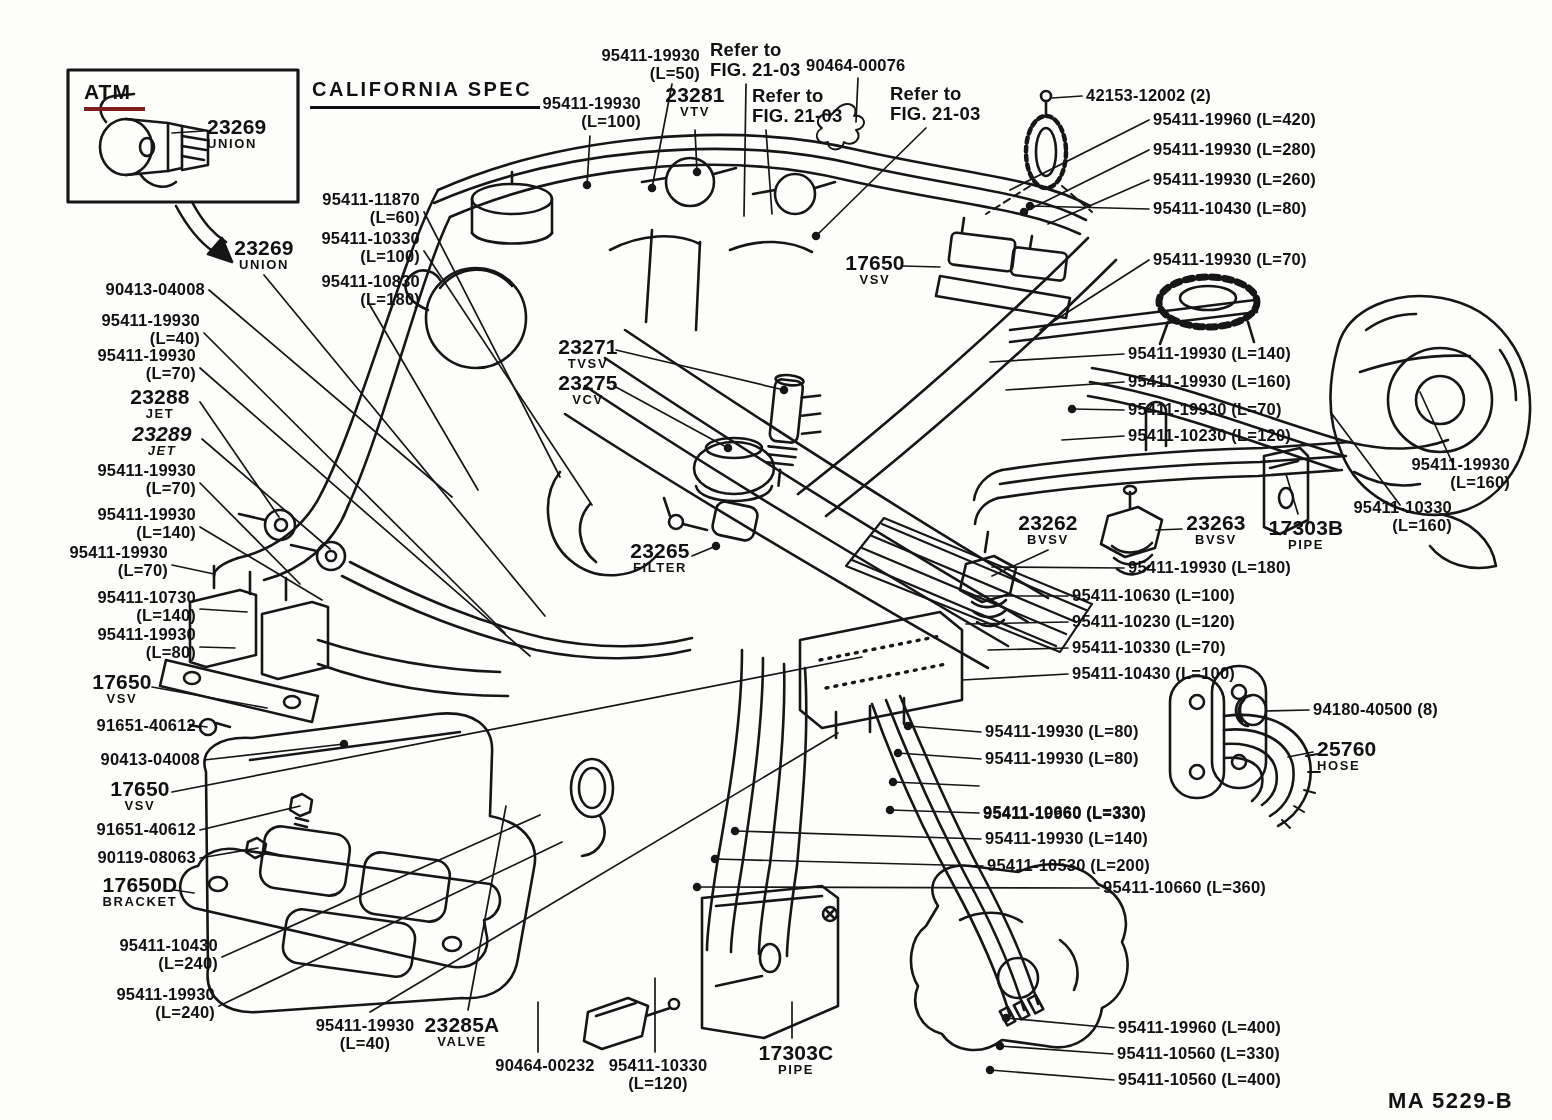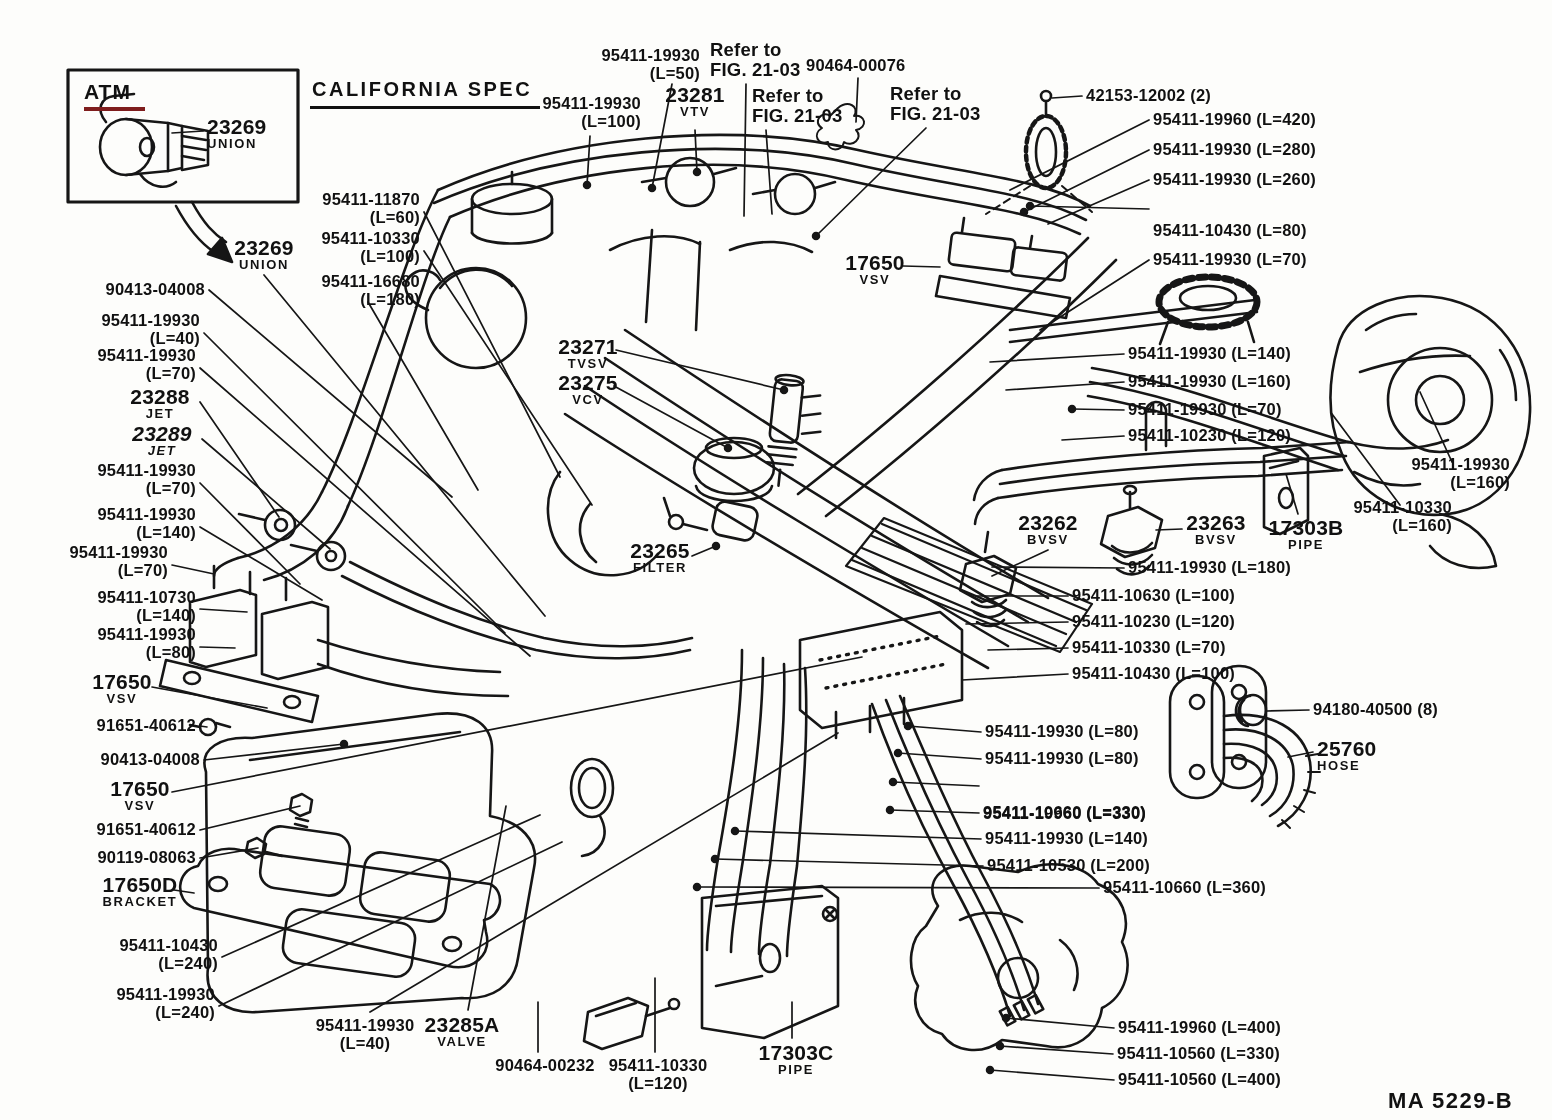--- a/index.html
+++ b/index.html
@@ -393,21 +393,21 @@
     </div>
     <div class="lbl t-part a-l" style="top: 110px; left: 1153px;">
       <span class="l1">95411-19960 (L=420)</span>
     </div>
     <div class="lbl t-part a-l" style="top: 140px; left: 1153px;">
       <span class="l1">95411-19930 (L=280)</span>
     </div>
     <div class="lbl t-part a-l" style="top: 170px; left: 1153px;">
       <span class="l1">95411-19930 (L=260)</span>
     </div>
-    <div class="lbl t-part a-l" style="top: 199px; left: 1153px; margin-top: 22px;">
+    <div class="lbl t-part a-l" style="top: 199px; left: 1153px;">
       <span class="l1">95411-10430 (L=80)</span>
     </div>
     <div class="lbl t-part a-l" style="top: 250px; left: 1153px;">
       <span class="l1">95411-19930 (L=70)</span>
     </div>
     <div class="lbl t-component a-c" style="top: 252px; left: 875px; transform: translateX(-50%);">
       <span class="l1">17650</span>
       <span class="l2">VSV</span>
     </div>
     <div class="lbl t-part a-r" style="top: 190px; right: 1132px;">
@@ -416,21 +416,21 @@
     </div>
     <div class="lbl t-component a-c" style="top: 237px; left: 264px; transform: translateX(-50%);">
       <span class="l1">23269</span>
       <span class="l2">UNION</span>
     </div>
     <div class="lbl t-part a-r" style="top: 229px; right: 1132px;">
       <span class="l1">95411-10330</span>
       <span class="l2">(L=100)</span>
     </div>
     <div class="lbl t-part a-r" style="top: 272px; right: 1132px;">
-      <span class="l1">95411-16680</span>
+      <span class="l1">95411-10830</span>
       <span class="l2">(L=180)</span>
     </div>
     <div class="lbl t-part a-r" style="top: 280px; right: 1347px;">
       <span class="l1">90413-04008</span>
     </div>
     <div class="lbl t-part a-r" style="top: 311px; right: 1352px;">
       <span class="l1">95411-19930</span>
       <span class="l2">(L=40)</span>
     </div>
     <div class="lbl t-part a-r" style="top: 346px; right: 1356px;">

